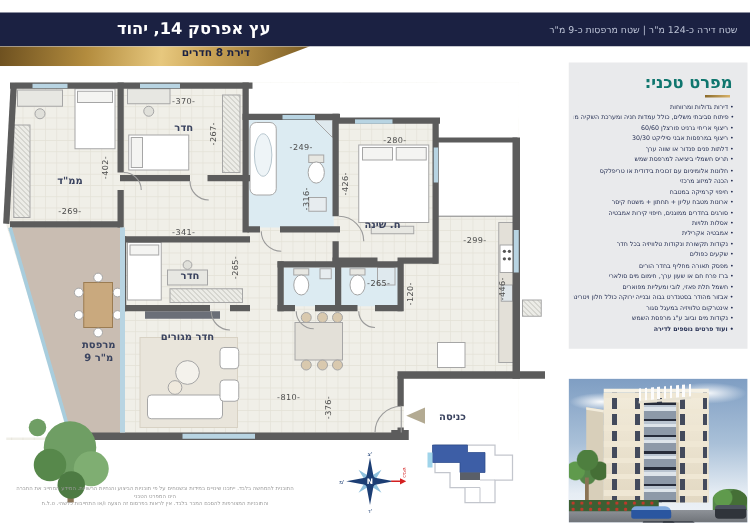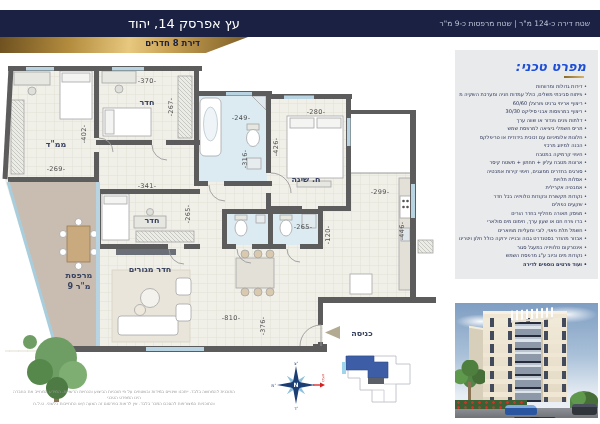--- a/index.html
+++ b/index.html
@@ -1,30 +1,30 @@
 <!DOCTYPE html>
 <html lang="he"><head>
 <meta charset="utf-8">
 <style>
   html,body{margin:0;padding:0;background:#fff;}
   #page{position:relative;width:600px;height:424px;background:#fff;overflow:hidden;
         font-family:"DejaVu Sans","Liberation Sans",sans-serif;}
   
   #topbar{position:absolute;top:10px;left:0;width:600px;height:27px;background:#1b2142;}
   #proj-title{position:absolute;left:70px;top:0;width:170px;height:27px;line-height:27px;
-        text-align:right;color:#ffffff;font-weight:normal;font-size:13px;direction:rtl;white-space:nowrap;}
+        text-align:center;color:#ffffff;font-weight:bold;font-size:13px;direction:rtl;white-space:nowrap;}
   #areas{position:absolute;right:10px;top:0;height:27px;line-height:28px;color:#bcc3d6;
         font-size:7.5px;direction:rtl;white-space:nowrap;}
   #ribbon{position:absolute;top:37px;left:0;width:248px;height:16px;
         background:linear-gradient(95deg,#6e5120 0%,#b38c3e 28%,#e7c87e 52%,#c9a255 68%,#7c5d24 100%);
         -webkit-clip-path:polygon(0 0,100% 0,83% 100%,0 100%);clip-path:polygon(0 0,100% 0,83% 100%,0 100%);}
   #ribbon-text{position:absolute;right:48px;top:1px;font-size:8.5px;font-weight:bold;color:#1b2142;direction:rtl;}
   
   #spec{position:absolute;left:455px;top:50px;width:143px;height:229px;background:#e9eaec;direction:rtl;}
-  #spec-heading{margin:9px 12px 2px 0;font-size:13px;color:#1d4ed8;text-align:right;font-weight:bold;font-style:italic;}
+  #spec-heading{margin:9px 12px 2px 0;font-size:13px;color:#0f766e;text-align:right;font-weight:bold;}
   #gold-line{width:20px;height:2px;background:linear-gradient(90deg,#8a6a2a,#d9b36a);margin:0 14px 4px auto;}
   #spec ul{list-style:none;margin:2px 11px 0 4px;padding:0;}
   #spec li{font-size:5px;line-height:8.45px;color:#242e52;white-space:nowrap;text-align:right;overflow:hidden;}
   #spec li::before{content:"\2022  ";}
   #spec li.bold{font-weight:bold;}
   
   #plan{position:absolute;left:0;top:58px;}
   .roomlbl{font-weight:bold;fill:#3a435f;font-size:8px;}
   .dim{fill:#4c4c4c;font-size:6.5px;letter-spacing:.3px;}
   

